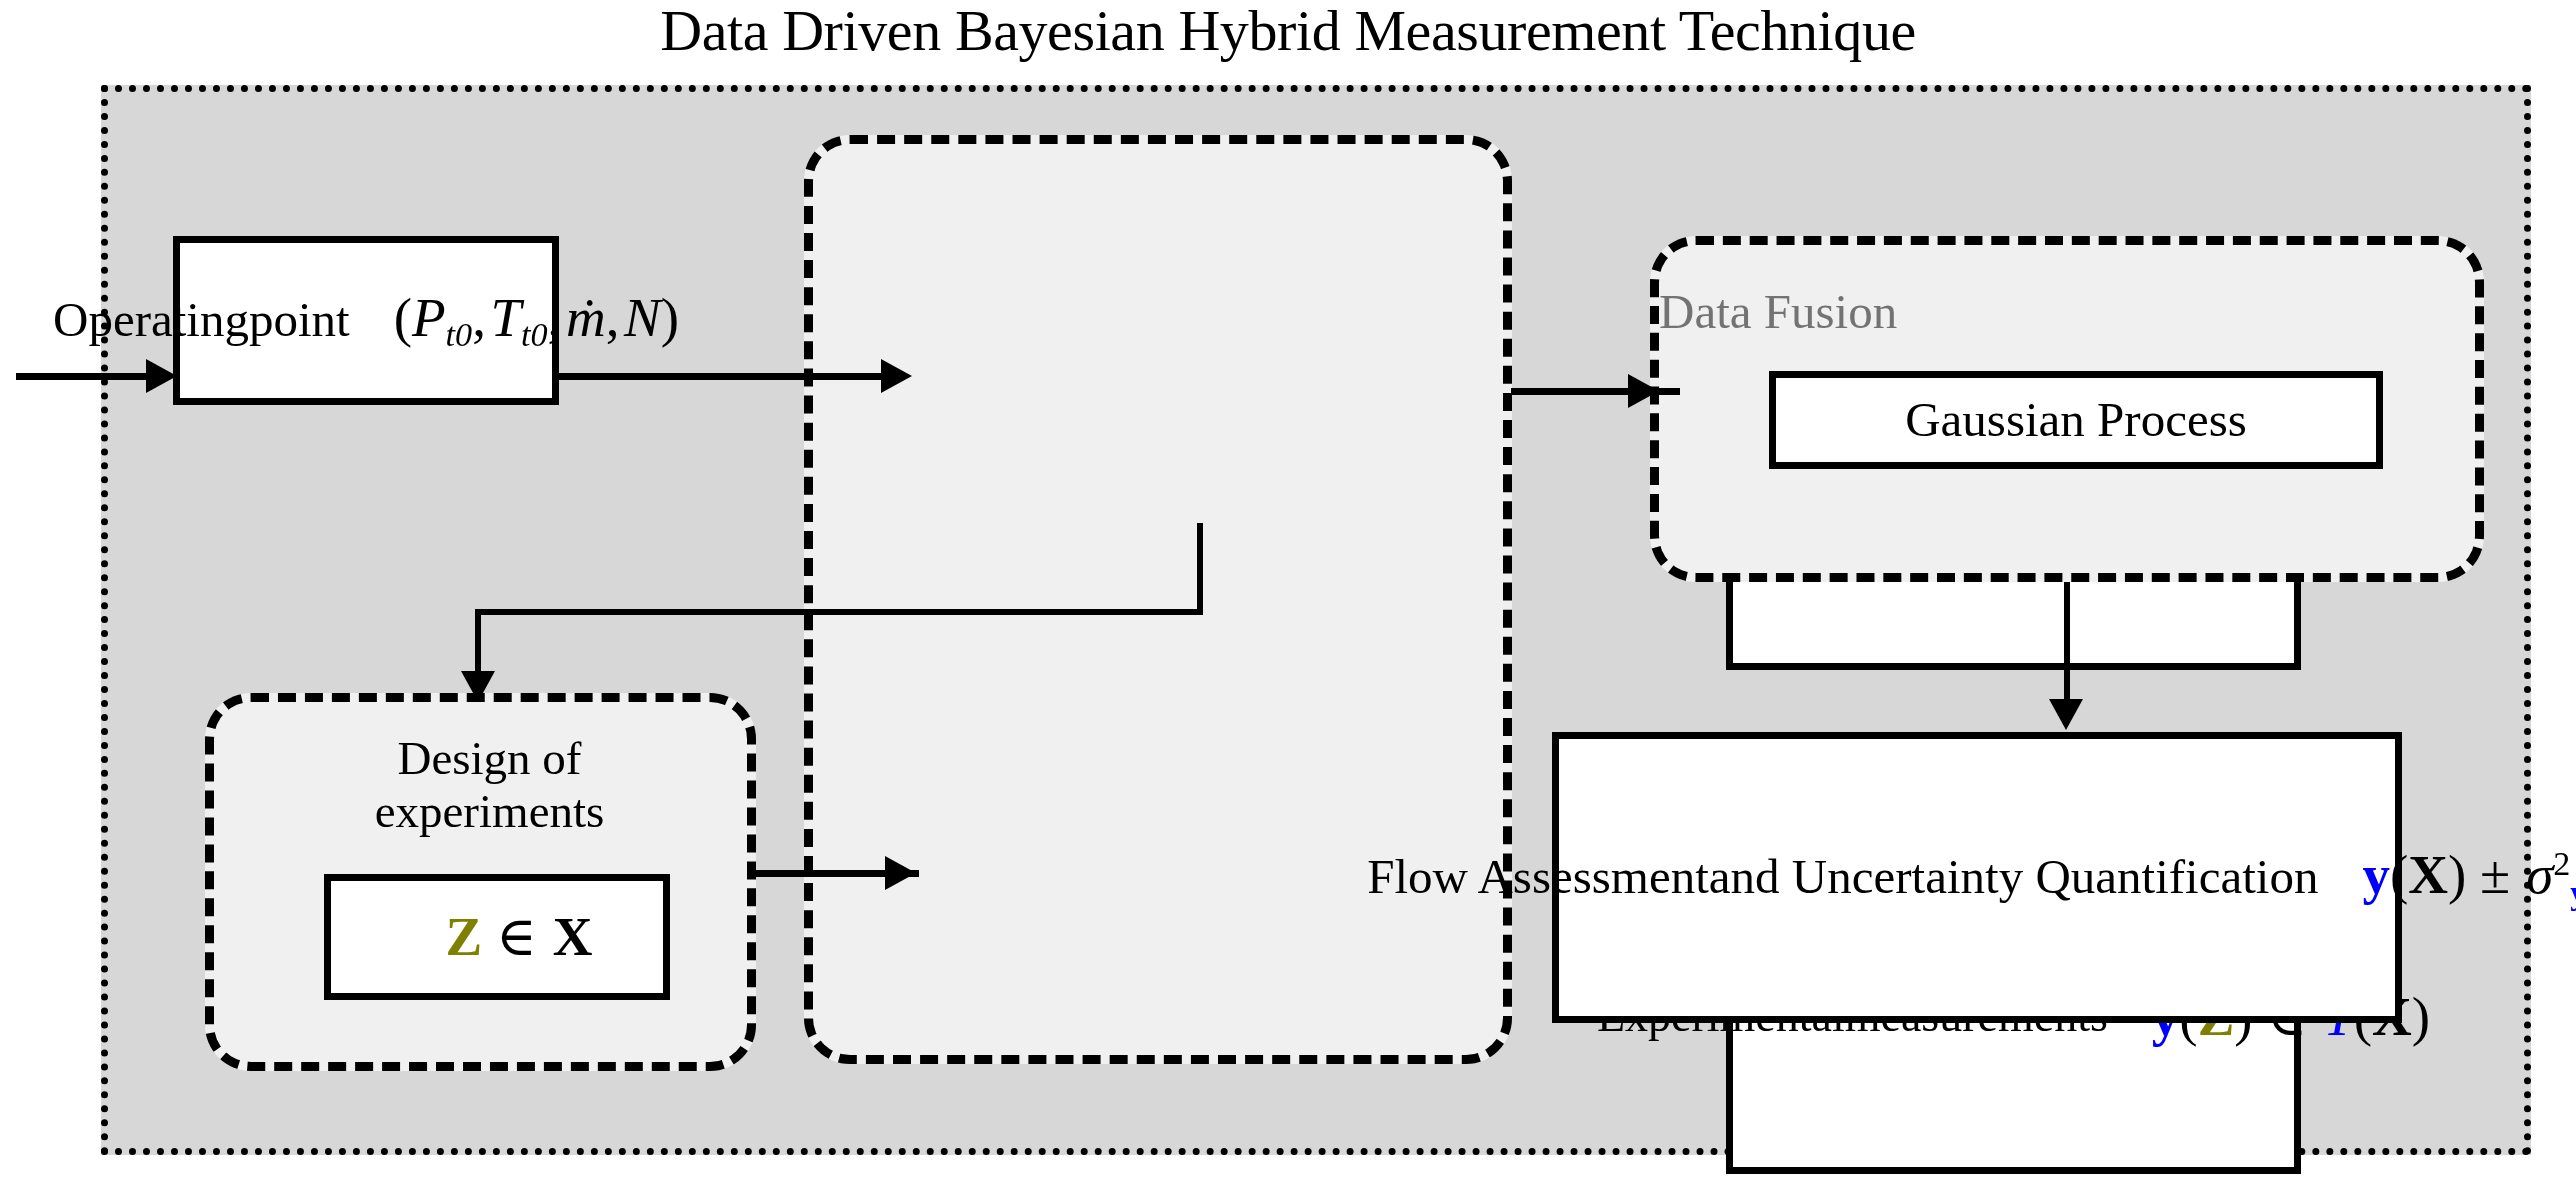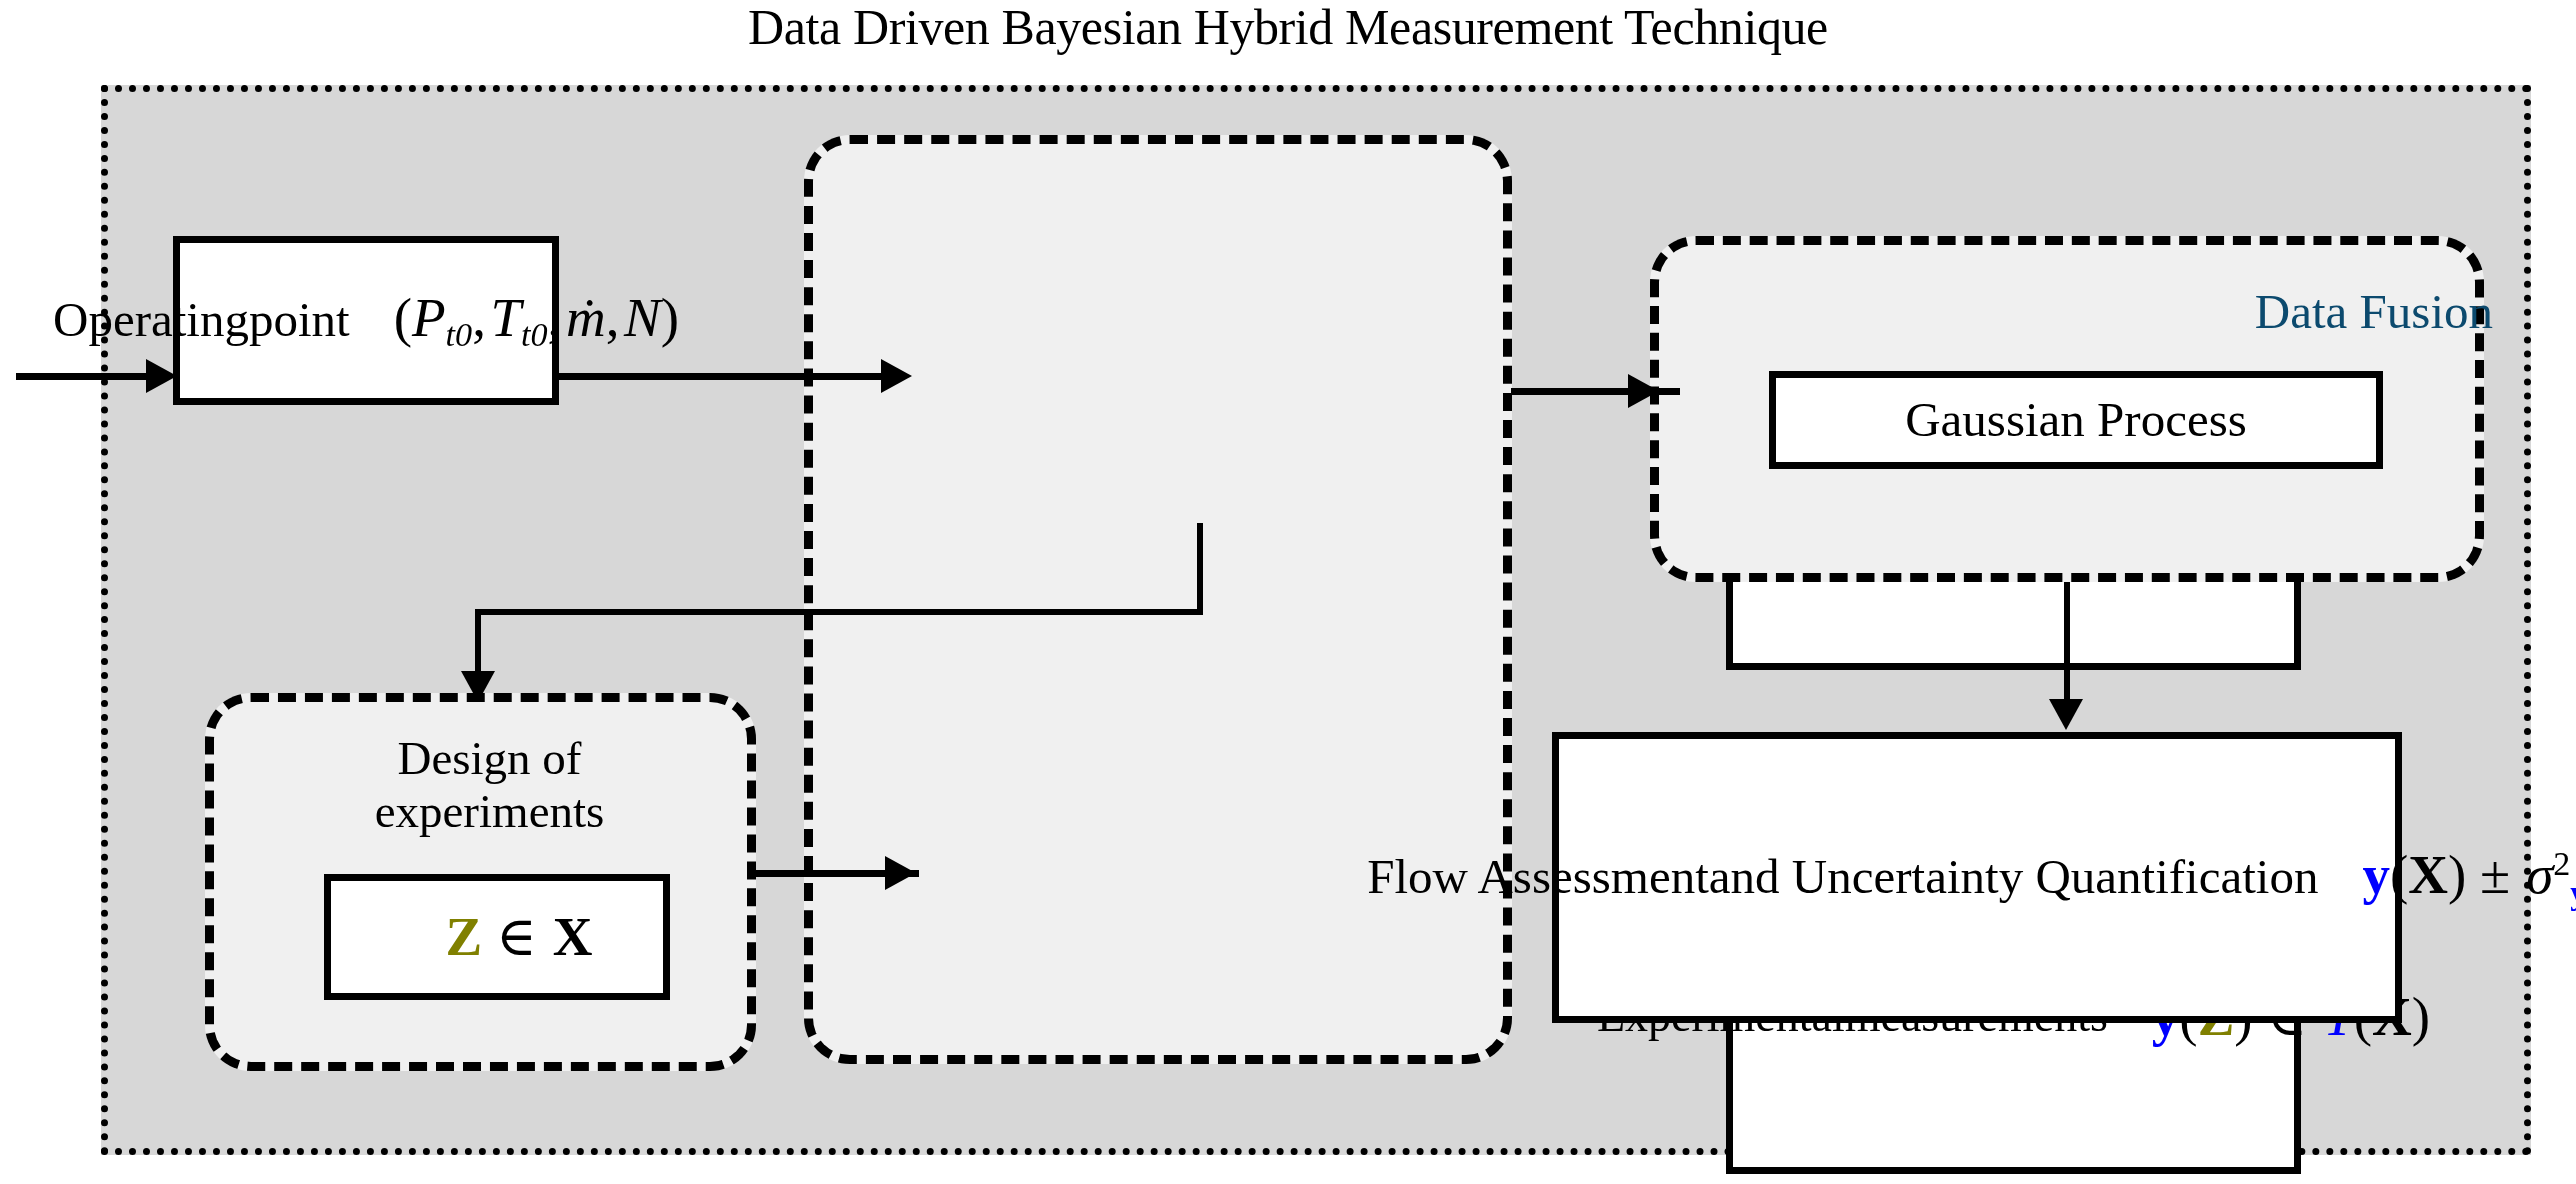--- a/index.html
+++ b/index.html
@@ -18,21 +18,21 @@
     overflow: hidden;
   }
 
   
   #title {
     position: absolute;
     left: 0;
     top: 1.6px;
     width: 2576px;
     text-align: center;
-    font-size: 50px;
+    font-size: 58px;
     line-height: 1.0;
     color: #000000;
     font-family: "Liberation Serif", "DejaVu Serif", serif;
     white-space: nowrap;
     letter-spacing: -0.4px;
   }
 
   
   #outer-frame {
     position: absolute;
@@ -114,23 +114,23 @@
   }
   #box-doe-inner {
     left: 110px; top: 172px; width: 346px; height: 126px;
   }
   #group-fusion {
     left: 1650px; top: 236px; width: 834px; height: 346px;
   }
   #fusion-caption {
     position: absolute;
     left: 0; top: 38px; width: 834px;
-    text-align: right;
+    text-align: left;
     font-size: 49px;
-    color: #0c4a6e;
+    color: #737373;
   }
   #box-gp {
     left: 110px; top: 126px; width: 614px; height: 98px;
   }
   #box-flow {
     left: 1552px; top: 732px; width: 850px; height: 291px;
   }
 
   
   .conn {

